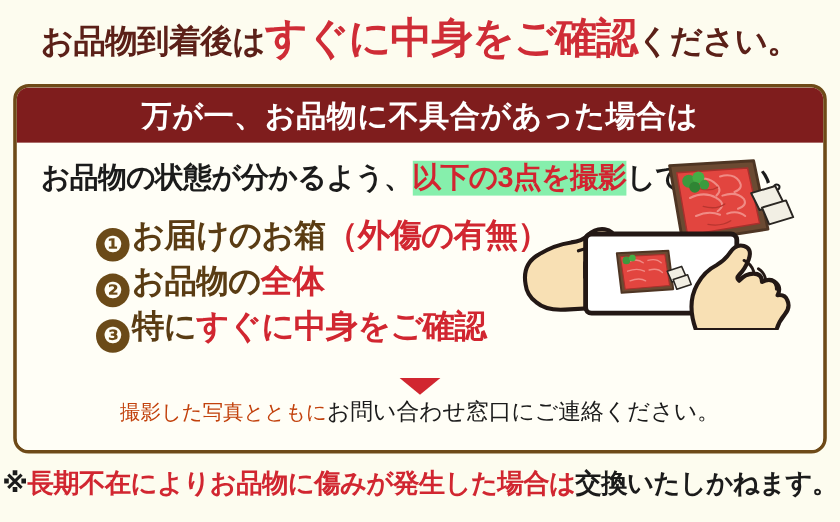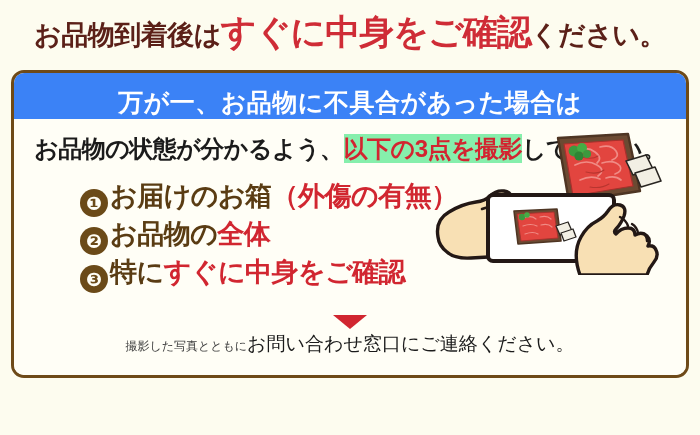--- a/index.html
+++ b/index.html
@@ -54,23 +54,23 @@
     width: 678px;
     height: 308px;
     box-sizing: border-box;
     border: 3px solid #6e4a18;
     border-radius: 13px;
     background: #fffef6;
     overflow: hidden;
   }
   .card-header {
     height: 46px;
-    background: #3b82f6;
+    background: #7f1d1d;
     display: flex;
-    align-items: flex-end;
+    align-items: center;
     justify-content: center;
     font-family: Liberation Serif, serif;
   }
   .card-header-text {
     color: #ffffff;
     font-size: 25px;
     font-weight: bold;
     letter-spacing: 0.5px;
     white-space: nowrap;
   }
@@ -168,22 +168,22 @@
   .card-footer {
     position: absolute;
     left: 0;
     top: 215px;
     width: 100%;
     text-align: center;
     white-space: nowrap;
     line-height: 1;
   }
   .cf-red {
-    font-size: 12px;
-    color: #404040;
+    font-size: 17px;
+    color: #c2410c;
     letter-spacing: 0px;
   }
   .cf-black {
     font-size: 19px;
     color: #1b1b1b;
     letter-spacing: 0px;
   }
 
   
   .illustration {
@@ -328,14 +328,17 @@
         <span class="tri"></span>
       </div>
 
       <div class="card-footer">
         <span class="cf-red">撮影した写真とともに</span><span class="cf-black">お問い合わせ窓口にご連絡ください。</span>
       </div>
 
     </div>
   </div>
 
+  <div class="note">
+    <span class="note-black">※</span><span class="note-red">長期不在によりお品物に傷みが発生した場合は</span><span class="note-black">交換いたしかねます。</span>
+  </div>
 
 </div>
 
 </body></html>

